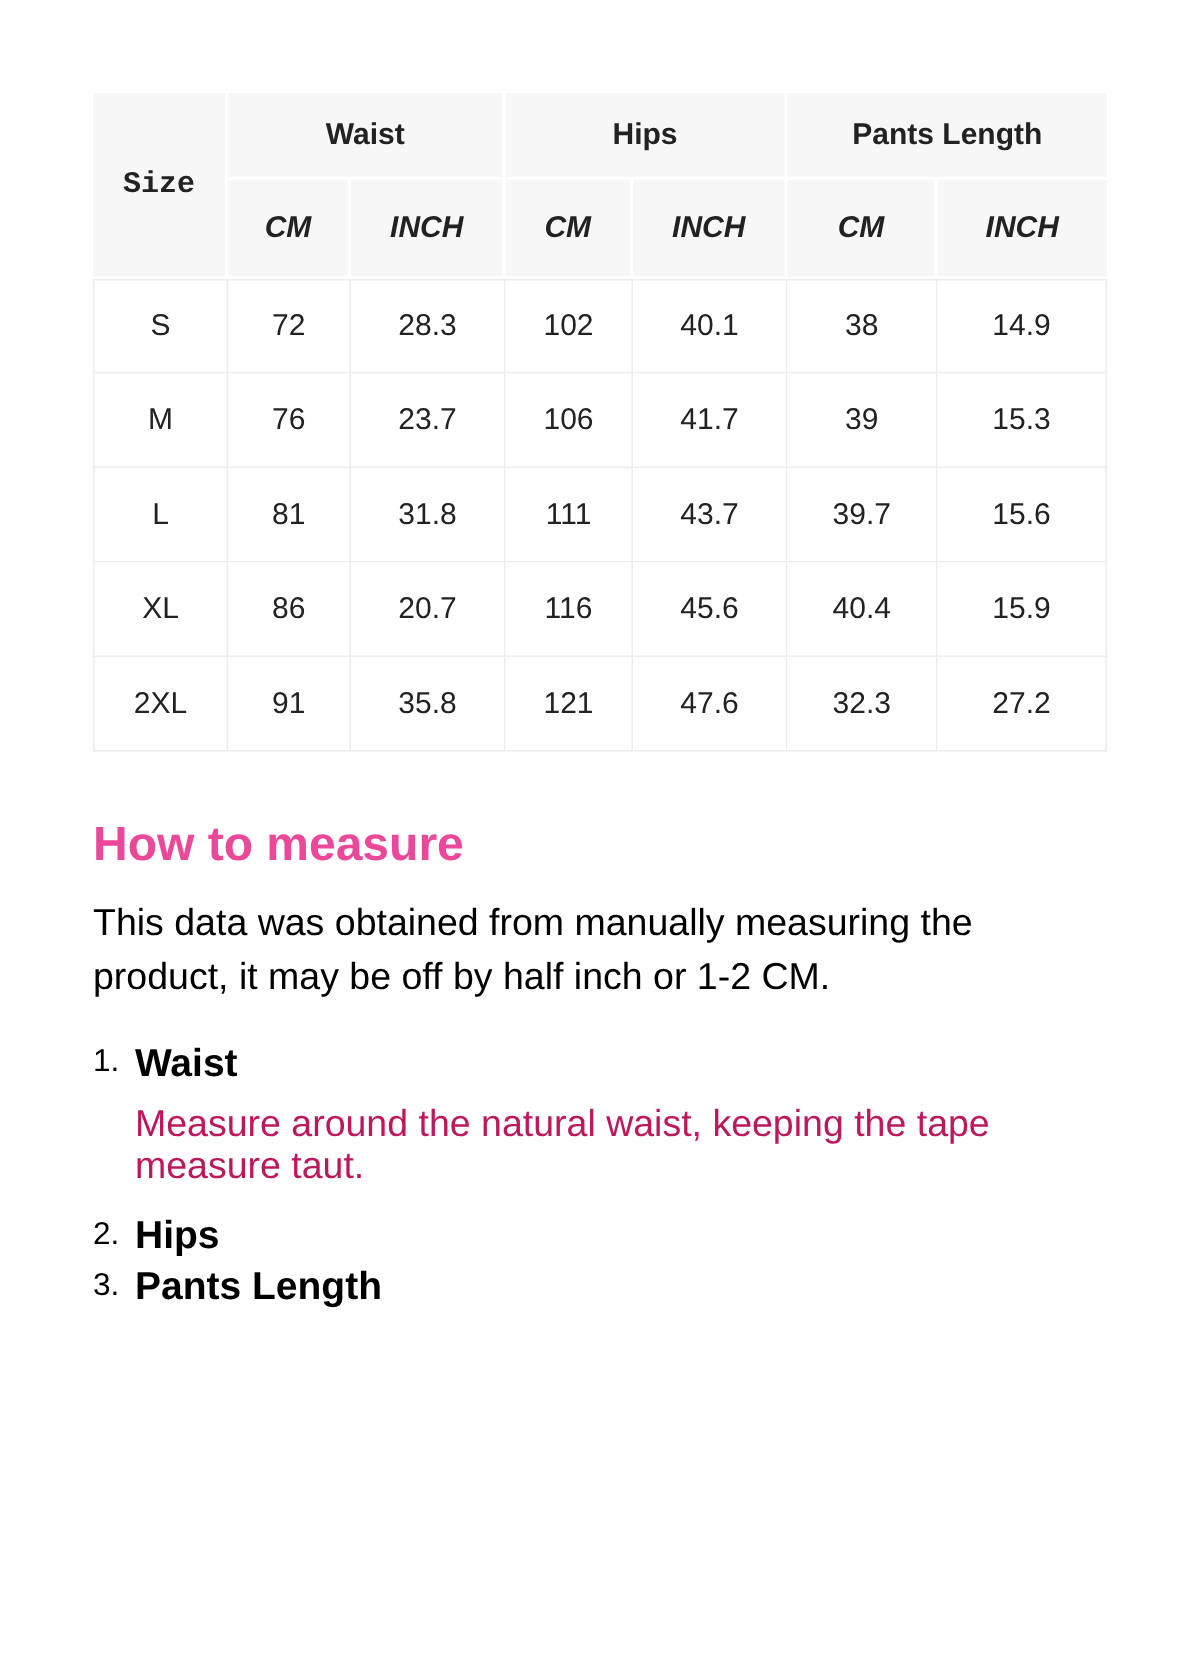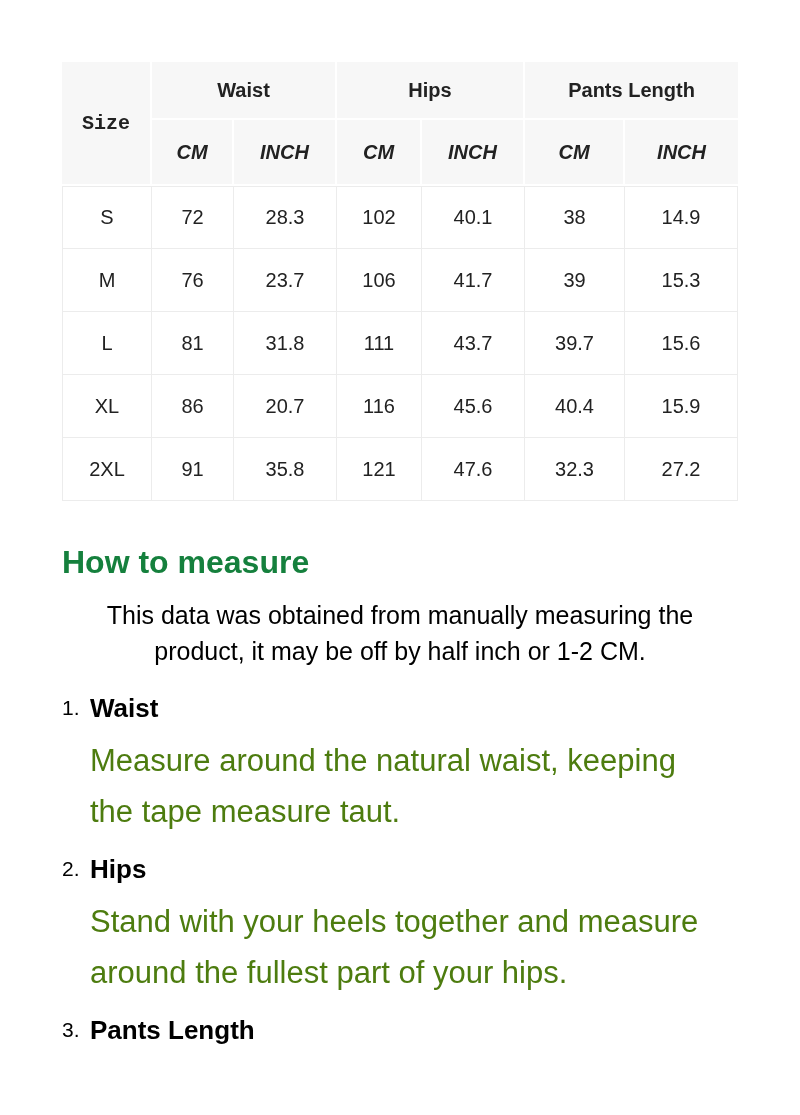--- a/index.html
+++ b/index.html
@@ -57,50 +57,49 @@
   }
   tbody tr > :first-child { border-left: 1px solid #ececec; }
   tbody tr:first-child > * { border-top: 1px solid #ececec; }
 
   
   h2.htm-title {
     margin: 42px 0 0 0;
     font-size: 32px;
     line-height: 38px;
     font-weight: 700;
-    color: #15803d;
+    color: #ec4899;
   }
   p.htm-intro {
     margin: 16px 0 0 0;
     font-size: 25px;
     line-height: 36px;
     color: #000;
-    text-align: center;
   }
   .steps { margin-top: 22px; }
   .step { display: flex; align-items: flex-start; }
   .step-num {
     flex: none;
     width: 28px;
     font-size: 21px;
     line-height: 34px;
     color: #000;
   }
   .step-body { flex: 1; padding-right: 34px; }
   .step-title {
     font-size: 26px;
     line-height: 34px;
     font-weight: 700;
     color: #000;
   }
   .step-desc {
     margin: 10px 0 15px 0;
-    font-size: 31px;
-    line-height: 51px;
-    color: #4d7c0f;
+    font-size: 25px;
+    line-height: 28px;
+    color: #be185d;
   }
 </style>
 </head>
 <body>
 
 <div class="page">
 
   <table class="size-chart">
     <colgroup>
       <col style="width:90px">
@@ -187,21 +186,20 @@
         <div class="step-body">
           <div class="step-title">Waist</div>
           <p class="step-desc">Measure around the natural waist, keeping the tape measure taut.</p>
         </div>
       </div>
 
       <div class="step">
         <span class="step-num">2.</span>
         <div class="step-body">
           <div class="step-title">Hips</div>
-          <p class="step-desc">Stand with your heels together and measure around the fullest part of your hips.</p>
         </div>
       </div>
 
       <div class="step">
         <span class="step-num">3.</span>
         <div class="step-body">
           <div class="step-title">Pants Length</div>
         </div>
       </div>
 

